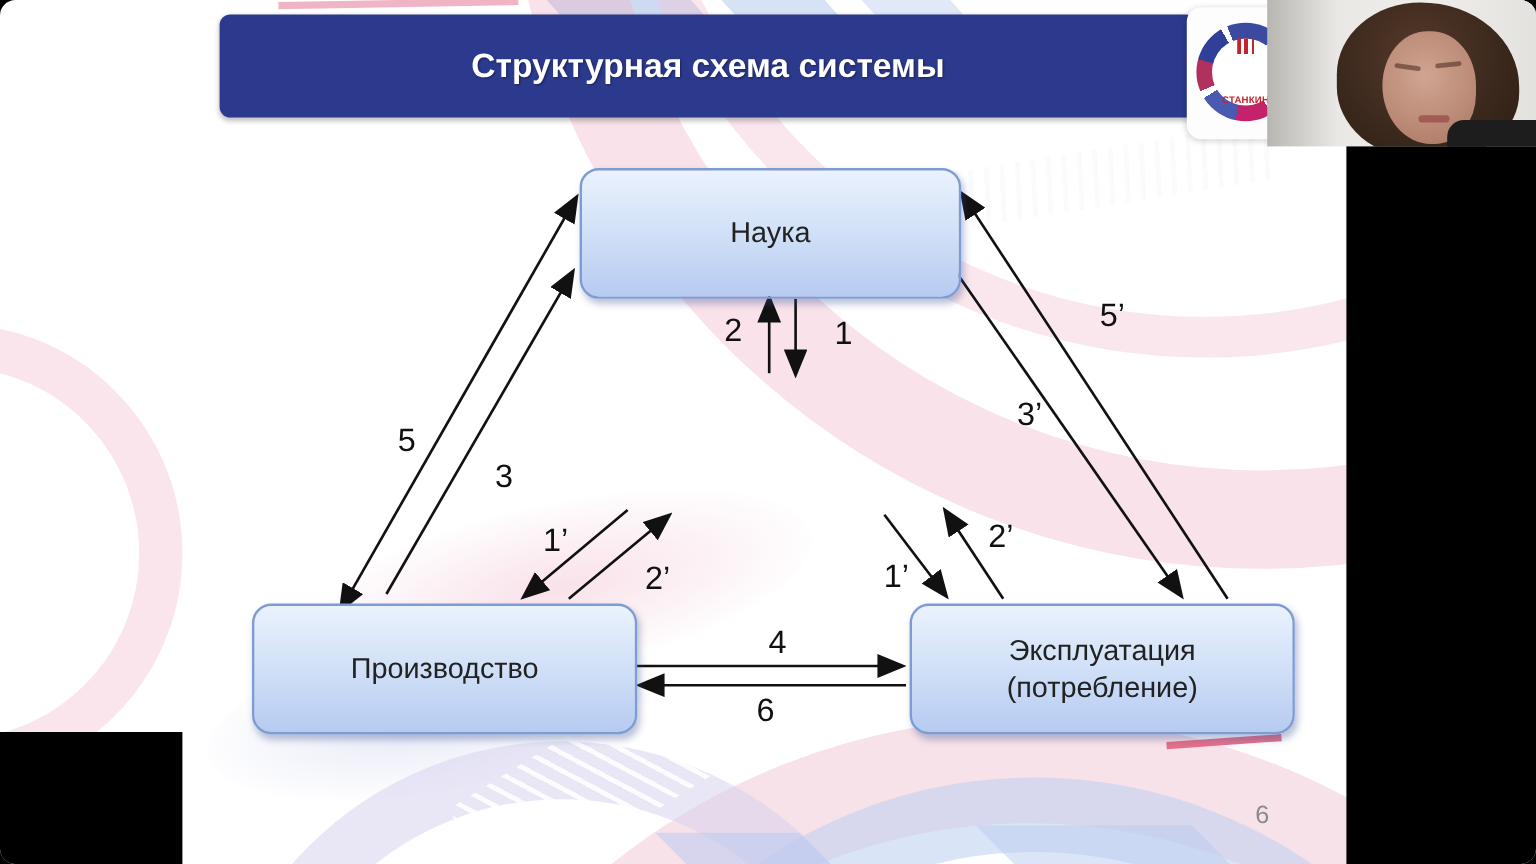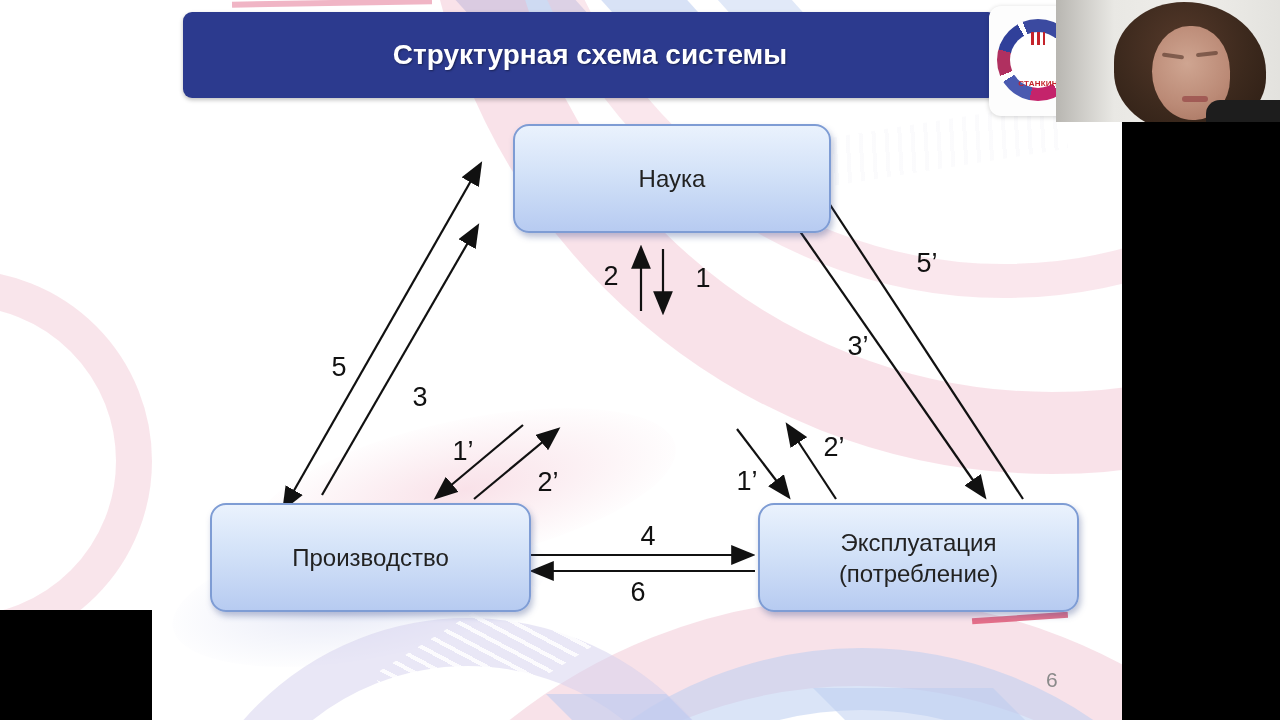--- a/index.html
+++ b/index.html
@@ -1,17 +1,17 @@
 <!DOCTYPE html>
 <html><head>
 <meta charset="utf-8">
 <style>
   html,body{margin:0;padding:0;background:#000;}
   .stage{position:relative;width:1280px;height:720px;overflow:hidden;background:#fff;
-         font-family:"Liberation Sans","DejaVu Sans",sans-serif;}
+         font-family:"Liberation Sans","DejaVu Sans",sans-serif;border-radius:13px;}
   
   .deco{position:absolute;pointer-events:none;}
   .ring{border-radius:50%;}
   
   .titlebar{position:absolute;left:183px;top:12px;width:814px;height:86px;
     background:#2c3a8e;border-radius:9px;z-index:4;display:flex;flex-direction:column;
     justify-content:center;align-items:center;box-shadow:0 2px 4px rgba(0,0,0,.25);}
   .titlebar .t1,.titlebar .t2{color:#fff;font-weight:bold;font-size:28px;line-height:38px;
     white-space:nowrap;text-shadow:1px 1px 2px rgba(0,0,0,.4);}
   
@@ -36,21 +36,21 @@
   .mouth{position:absolute;left:126px;top:96px;width:26px;height:6px;background:rgba(150,70,70,.7);border-radius:3px;}
   .shoulder{position:absolute;left:150px;top:100px;width:80px;height:26px;background:#1d1d1d;border-radius:14px 0 0 0;}
   
   .black-right{position:absolute;left:1122px;top:122px;width:158px;height:598px;background:#000;z-index:6;}
   .black-bl{position:absolute;left:0;top:610px;width:152px;height:110px;background:#000;z-index:6;}
   
   .box{position:absolute;border:2px solid #7e9cd4;border-radius:16px;z-index:3;
     background:linear-gradient(180deg,#eaf2fd 0%,#d3e2f8 45%,#b7cbf1 100%);
     box-shadow:2px 4px 6px rgba(60,80,140,.35);display:flex;flex-direction:column;
     justify-content:center;align-items:center;color:#222;font-size:24px;}
-  .box-science{left:483px;top:124px;width:314px;height:105px;margin-left:30px;}
+  .box-science{left:483px;top:140px;width:314px;height:105px;}
   .box-tech{left:483px;top:313px;width:315px;height:105px;}
   .box-prod{left:210px;top:503px;width:317px;height:105px;}
   .box-oper{left:758px;top:503px;width:317px;height:105px;line-height:31px;}
   
   svg.arrows{position:absolute;left:0;top:0;z-index:2;}
   .alabel{position:absolute;z-index:3;color:#111;font-size:27px;transform:translate(-50%,-50%);}
   
   .pagenum{position:absolute;left:1046px;top:668px;color:#8a8a8a;font-size:21px;z-index:5;}
 </style>
 </head>

